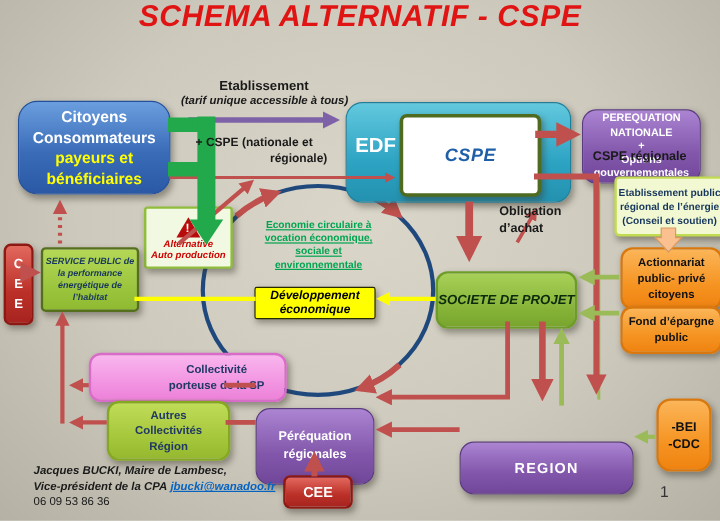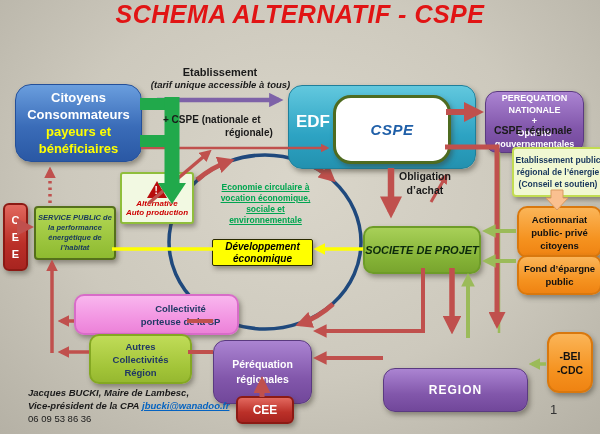--- a/index.html
+++ b/index.html
@@ -8,21 +8,21 @@
     background:radial-gradient(ellipse at 50% 42%, #dad6ca 0%, #cdc9bd 55%, #b5b1a5 100%);}
   .ml{white-space:pre-line;}
   .box{position:absolute;display:flex;align-items:center;justify-content:center;
     text-align:center;font-weight:bold;box-shadow:2px 3px 5px rgba(60,55,45,.45);}
   #title{left:0;top:7px;width:100%;text-align:center;color:#E11414;
     font-size:25px;font-weight:bold;font-style:italic;letter-spacing:.5px;}
   .blue{background:linear-gradient(180deg,#6a9ede 0%,#3a6cb8 55%,#2a58a4 100%);
     border:1px solid #24509a;border-radius:16px;color:#fff;}
   .teal{background:linear-gradient(180deg,#62c8de 0%,#2da3c3 60%,#2391af 100%);
     border:1px solid #1f7f9a;border-radius:14px;}
-  .whitebox{background:#fff;border:3px solid #4e6b20;border-radius:18px;}
+  .whitebox{background:#fff;border:3px solid #4e6b20;border-radius:6px;}
   .purplebox{background:linear-gradient(180deg,#ab84d2 0%,#8257ab 60%,#71479a 100%);
     border:1px solid #5a3a80;border-radius:12px;color:#fff;margin-top:29px;}
   .greennode{background:linear-gradient(180deg,#a8d058 0%,#84b236 70%,#79a52e 100%);
     border:2px solid #6e9c28;border-radius:10px;color:#0c2a0c;}
   .orangebox{background:linear-gradient(180deg,#fbb558 0%,#f5921f 65%,#ef8312 100%);
     border:2px solid #d9780e;border-radius:10px;color:#111;}
   .pinkbox{background:linear-gradient(180deg,#f9b6ee 0%,#f190e0 70%,#ec82d8 100%);
     border:2px solid #d86cc8;border-radius:10px;color:#203864;}
   .limebox{background:linear-gradient(180deg,#c0dc58 0%,#a2c438 70%,#96b830 100%);
     border:2px solid #84a822;border-radius:10px;color:#203864;}
@@ -191,21 +191,21 @@
       <path d="M140,141 L172,141" stroke="#21A94B" stroke-width="12" fill="none"></path>
       <path d="M172,97 L172,185" stroke="#21A94B" stroke-width="15" fill="none"></path>
       <polygon points="158,183 186,183 172,204" fill="#21A94B"></polygon>
     </g>
   </svg>
 
   <div class="lbl" style="left:150px;top:66px;width:140px;text-align:center;font-size:11px;font-weight:bold;">Etablissement</div>
   <div class="lbl" style="left:138px;top:79px;width:165px;text-align:center;font-size:9.5px;font-weight:bold;font-style:italic;">(tarif  unique accessible à tous)</div>
   <div class="lbl" style="left:163px;top:114px;font-size:10px;font-weight:bold;">+ CSPE (nationale et</div>
   <div class="lbl" style="left:225px;top:127px;font-size:10px;font-weight:bold;">régionale)</div>
-  <div class="lbl ml" style="left:399px;top:170px;font-size:10.5px;font-weight:bold;line-height:13.5px;text-align:center;">Obligation
+  <div class="lbl ml" style="left:416px;top:170px;font-size:10.5px;font-weight:bold;line-height:13.5px;">Obligation
 d’achat</div>
 
   <div id="footer" class="lbl" style="left:28px;top:386px;font-size:9.5px;line-height:13px;">
     <div style="font-weight:bold;font-style:italic;">Jacques BUCKI, Maire de Lambesc,</div>
     <div>
       <span style="font-weight:bold;font-style:italic;">Vice-président de la CPA</span>
       <span> </span>
       <a href="#" style="font-weight:bold;font-style:italic;">jbucki@wanadoo.fr</a>
     </div>
     <div>06 09 53 86 36</div>

